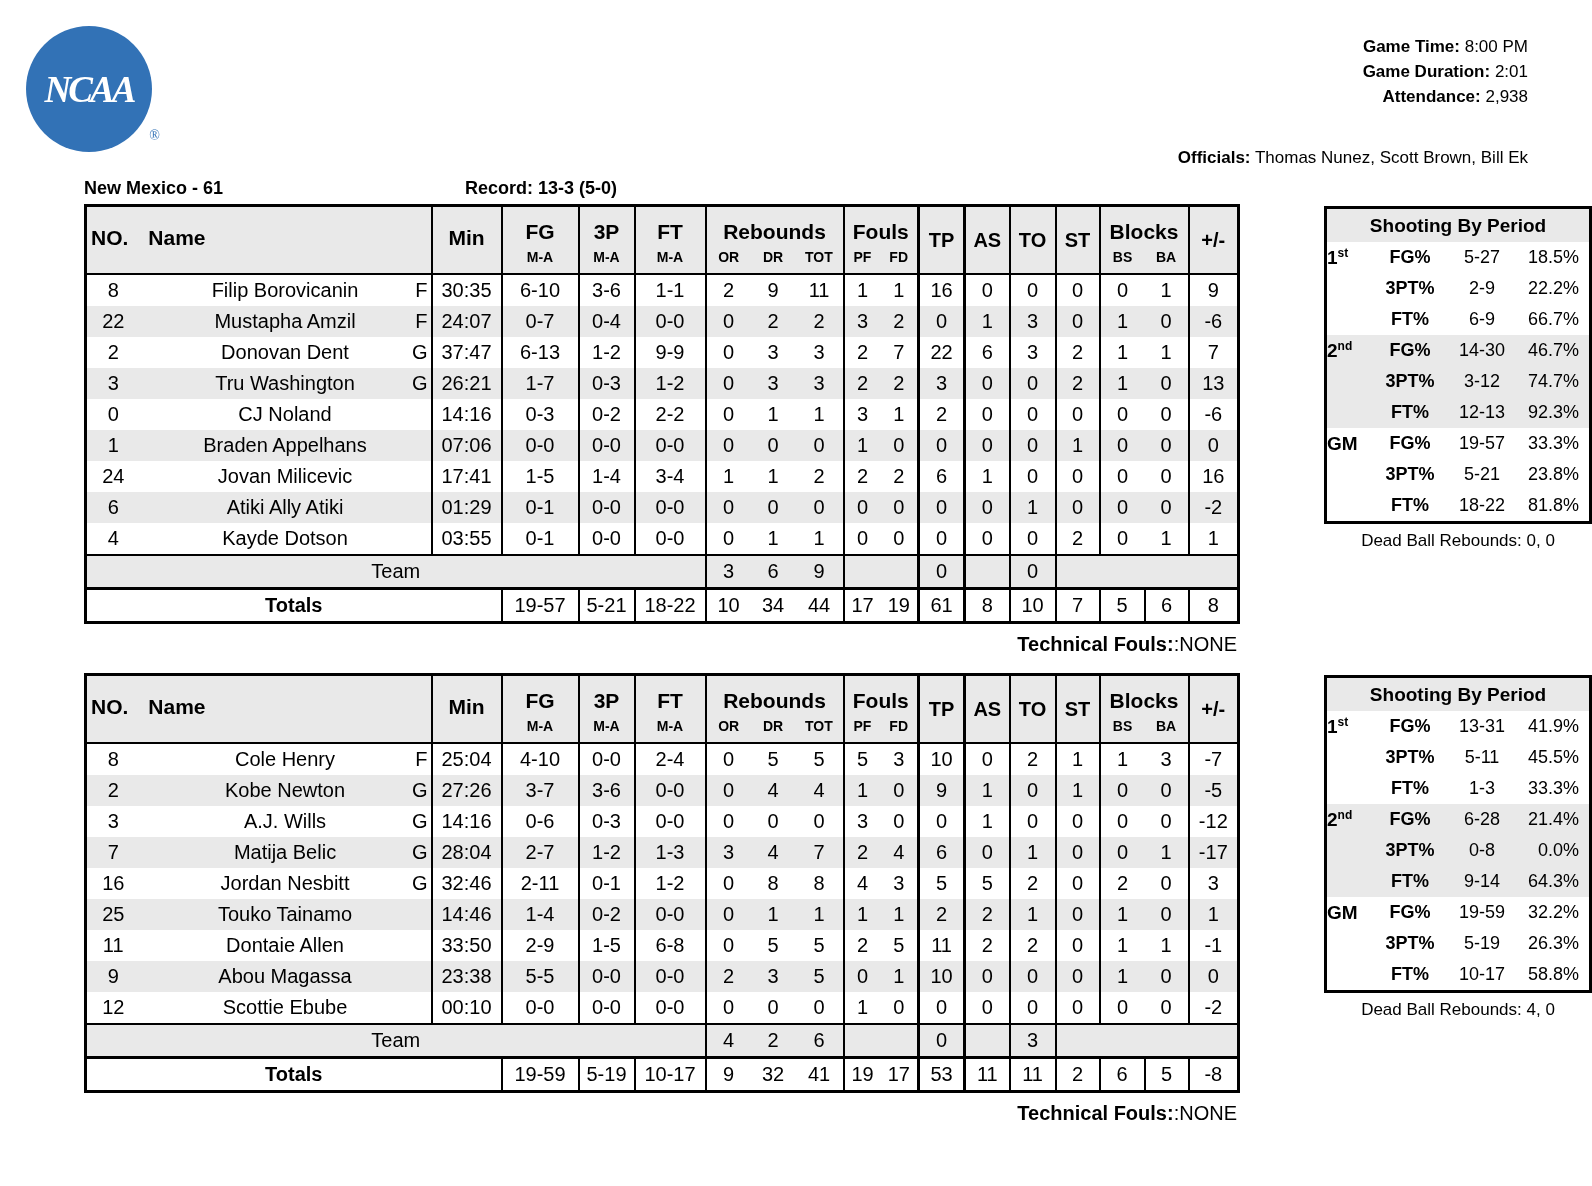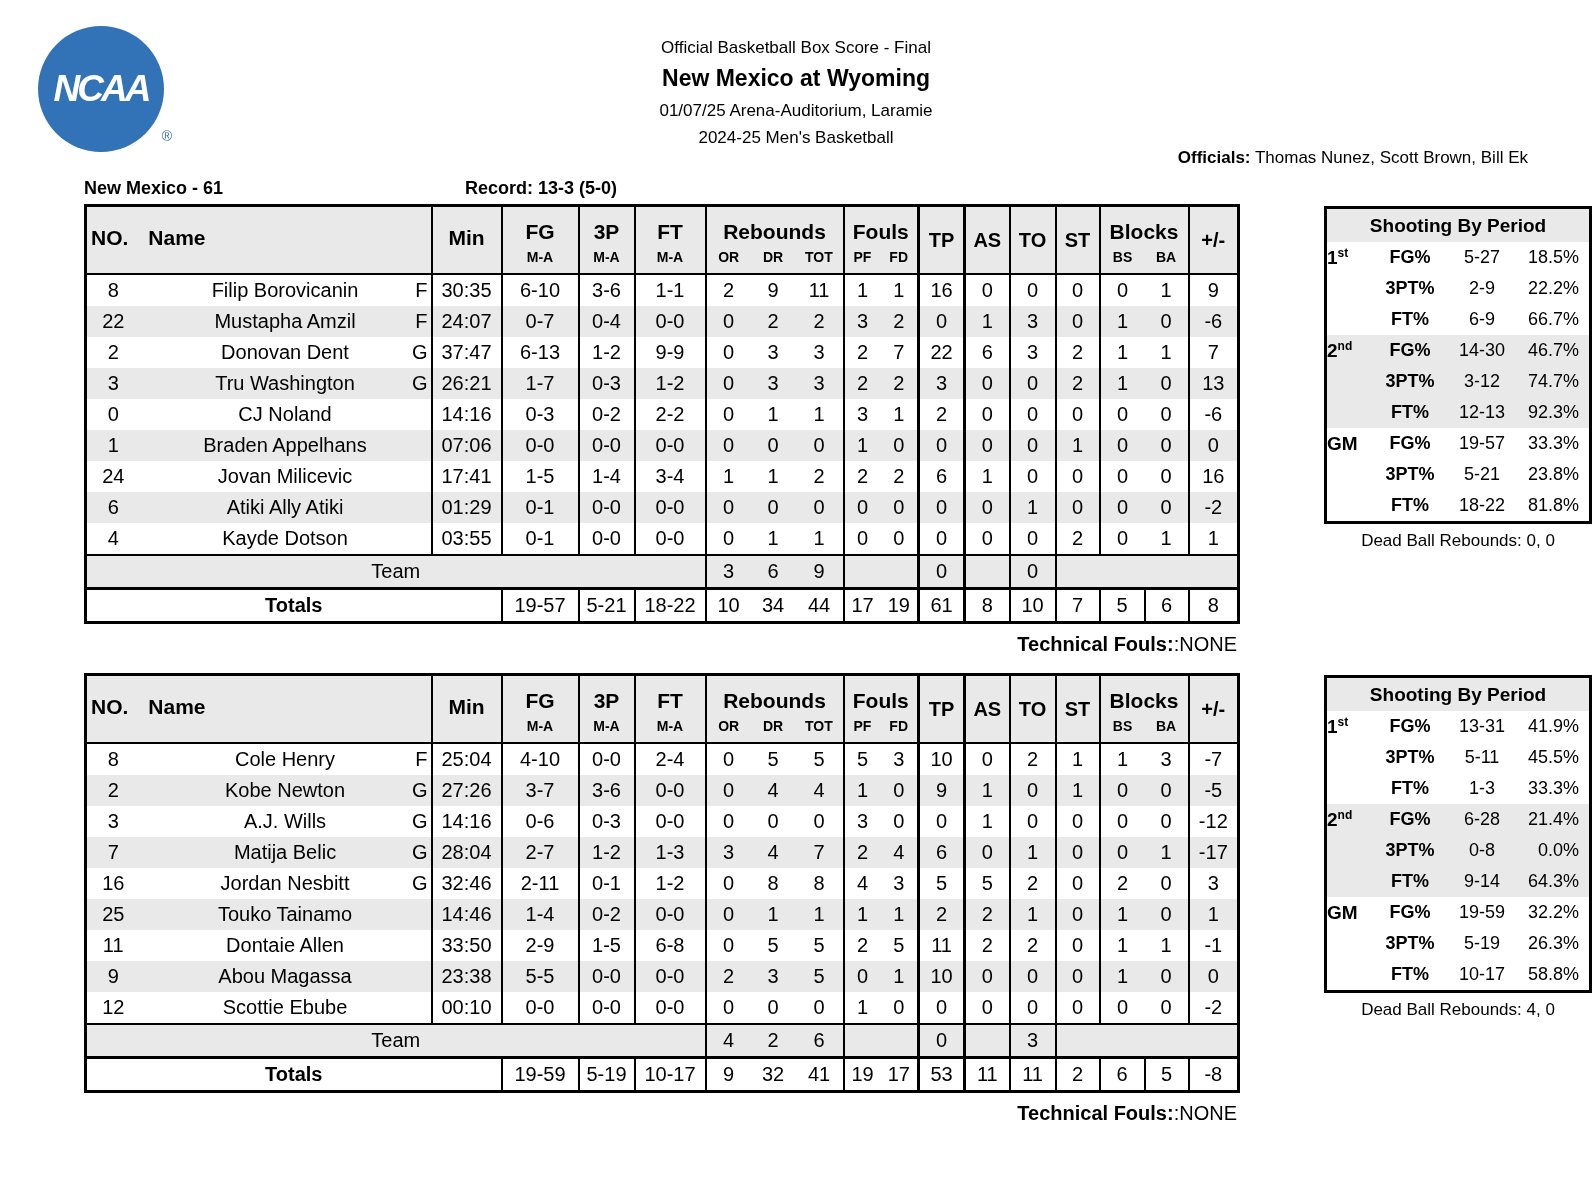--- a/index.html
+++ b/index.html
@@ -6,22 +6,22 @@
   html,body { margin:0; padding:0; background:#fff; }
   body {
     width:1592px; height:1186px;
     font-family:"Liberation Sans", sans-serif;
     color:#000; position:relative; overflow:hidden;
   }
 
   
   .top-header { position:relative; height:172px; }
   .logo {
-    position:absolute; left:38px; top:26px; width:126px; height:126px;
-    border-radius:50%; background:#3272b6;
+    position:absolute; left:26px; top:26px; width:126px; height:126px;
+    border-radius:50%; background:#3272b6;font-family:Liberation Serif, serif;
   }
   .logo-text {
     width:100%; height:100%; display:flex; align-items:center; justify-content:center;
     color:#fff; font-weight:bold; font-style:italic; font-size:37px; letter-spacing:-3px;
   }
   .logo-reg { position:absolute; right:-8px; bottom:8px; color:#3272b6; font-size:14px; font-style:normal; }
 
   .center-block { position:absolute; left:0; right:0; top:38px; text-align:center; }
   .cb-line1 { font-size:17px; margin-bottom:7px; }
   .cb-title { font-size:23px; font-weight:bold; margin-bottom:9px; }
@@ -83,25 +83,24 @@
   .dead-ball { text-align:center; font-size:17px; margin-top:7px; width:268px; }
 </style>
 </head>
 <body>
 
 <div class="top-header">
   <div class="logo">
     <div class="logo-text">NCAA</div>
     <span class="logo-reg">®</span>
   </div>
-  <div class="center-block">
-    <div class="cb-line1">Official Basketball Box Score - Final</div>
-    <div class="cb-title">New Mexico at Wyoming</div>
-    <div class="cb-line3">01/07/25 Arena-Auditorium, Laramie</div>
-    <div class="cb-line4">2024-25 Men's Basketball</div>
+  <div class="right-meta">
+    <div><b>Game Time:</b> <span>8:00 PM</span></div>
+    <div><b>Game Duration:</b> <span>2:01</span></div>
+    <div><b>Attendance:</b> <span>2,938</span></div>
   </div>
   <div class="officials">
     <b>Officials:</b> <span>Thomas Nunez, Scott Brown, Bill Ek</span>
   </div>
 </div>
 
 <div class="team-section">
   <div class="section-head">
     <span>New Mexico - 61</span>
     <span class="record">Record: 13-3 (5-0)</span>

